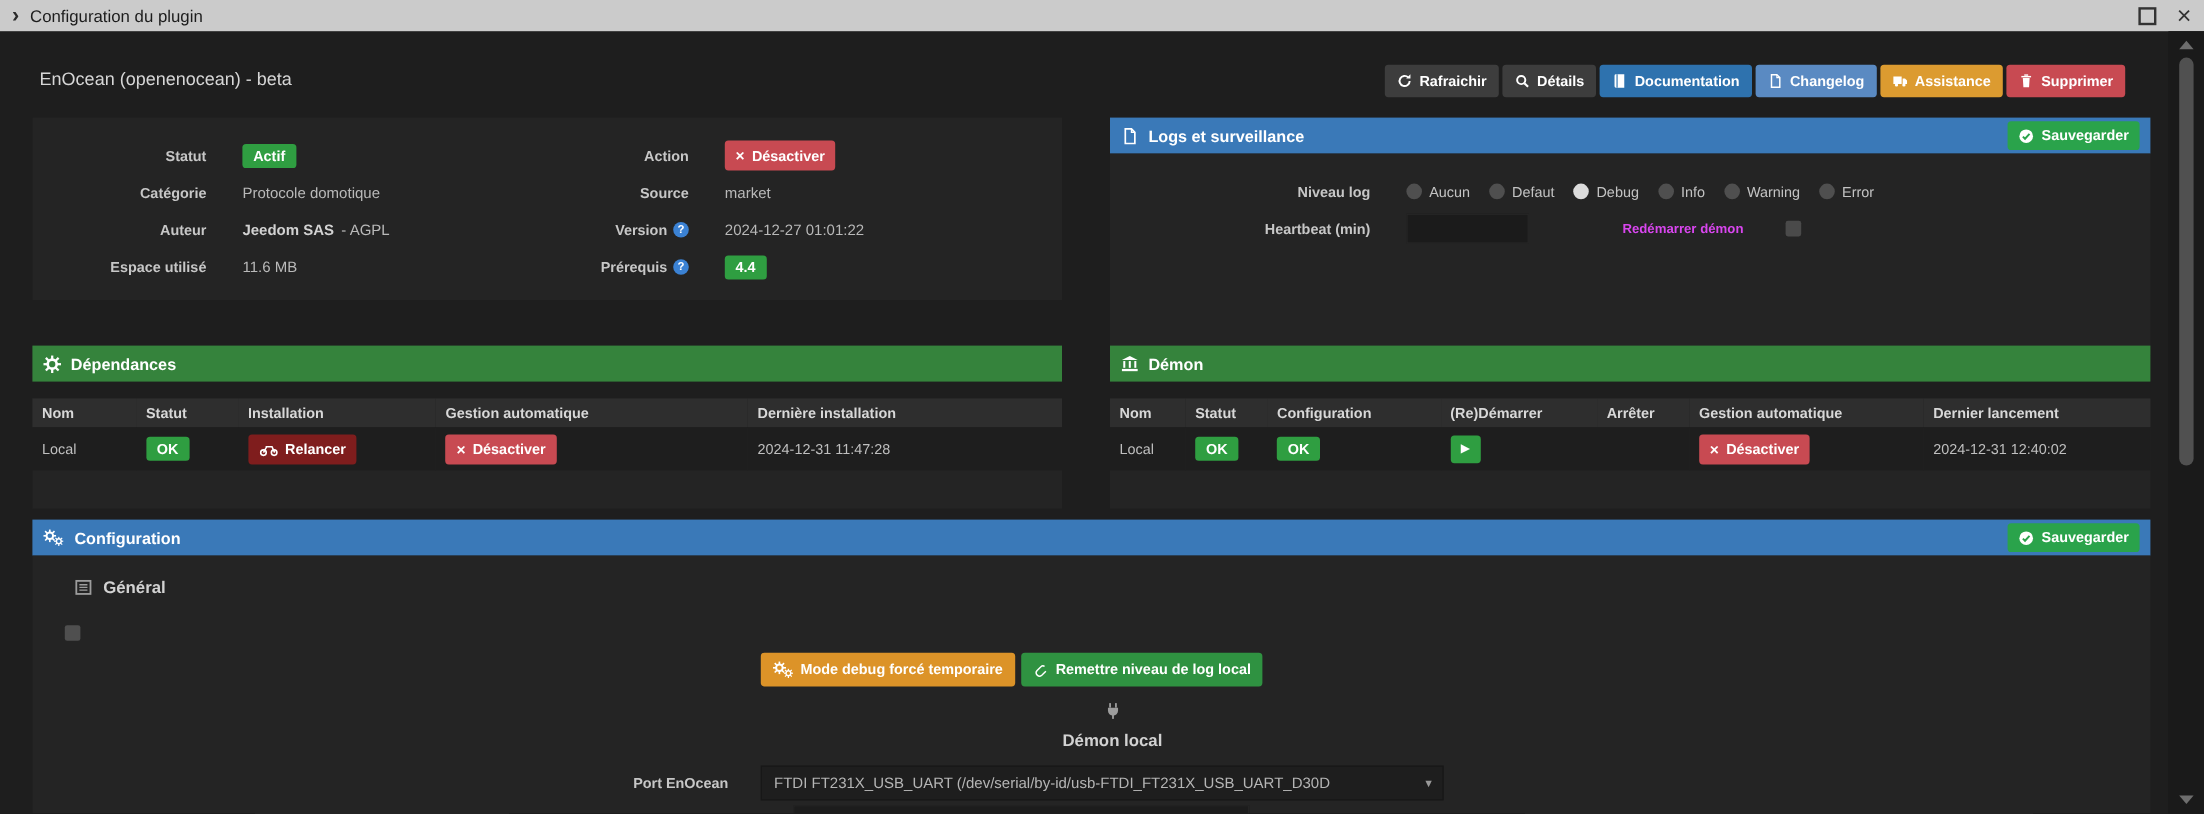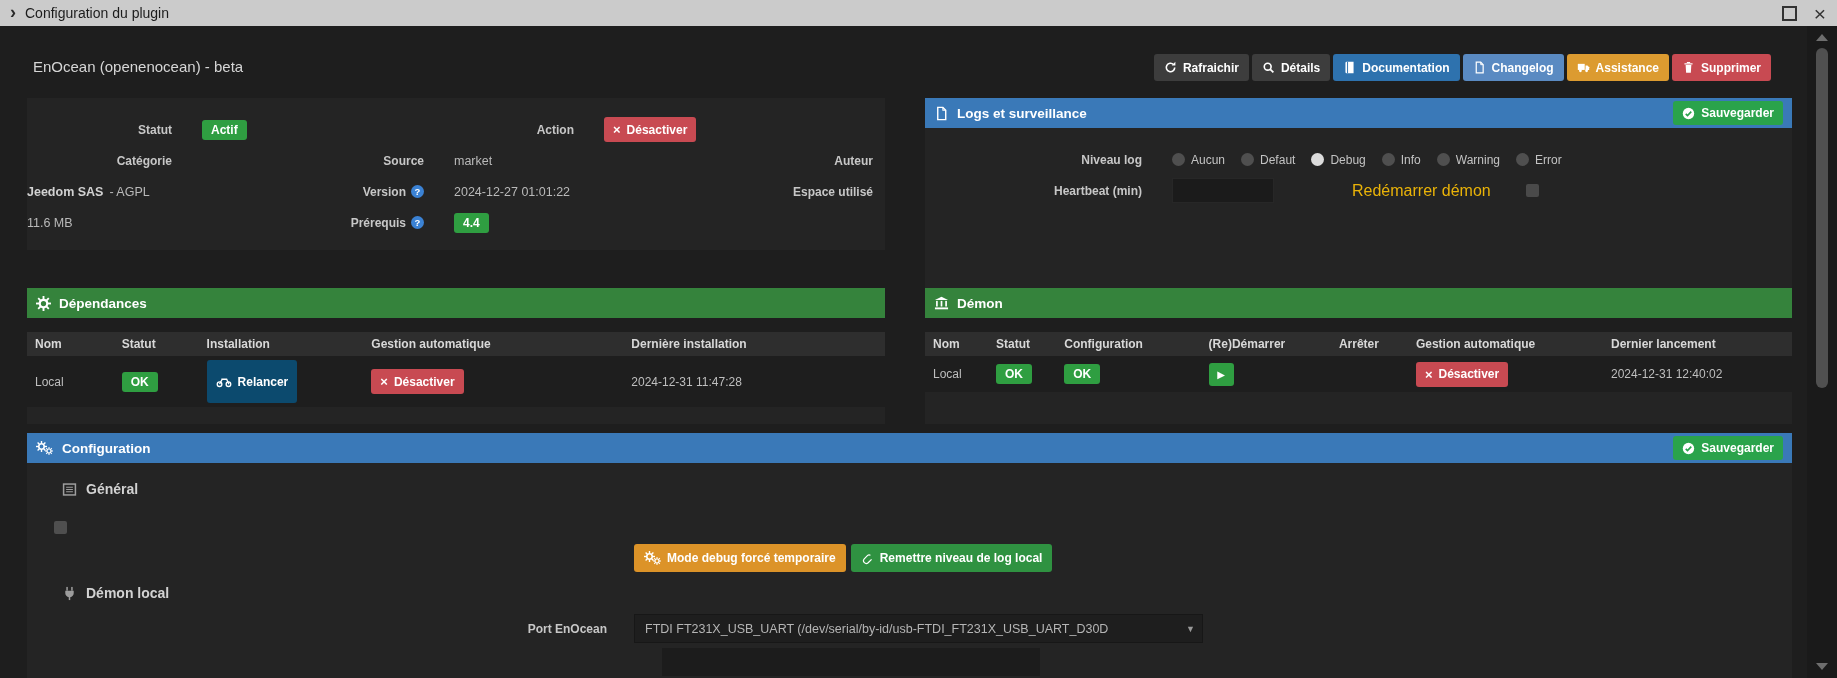--- a/index.html
+++ b/index.html
@@ -30,21 +30,21 @@
     font-weight:bold;font-size:12px;padding:0 10px;height:27px;font-family:inherit;cursor:pointer;white-space:nowrap;}
   .btn-sm{height:24px;padding:0 9px;}
   .btn-dark{background:#3d3d3d;color:#ffffff;}
   .btn-doc{background:#2e72ae;}
   .btn-changelog{background:#5a8ac2;}
   .btn-assist{background:#dc9b30;}
   .btn-del{background:#c84a52;}
   .btn-open{background:#4c7fba;}
   .btn-save{background:#2aa34b;}
   .btn-red{background:#c84a52;height:25px;}
-  .btn-orange{background:#0c4a6e;height:43px;justify-content:space-between;}
+  .btn-orange{background:#7f1d1d;height:25px;justify-content:space-between;}
   .btn-green{background:#2f9241;height:28px;}
   .btn-orange-lg{background:#dc9328;height:28px;}
   .btn-log{background:#4c80bf;height:26px;}
   .btn-play{background:#2f9e41;width:25px;height:23px;padding:0;justify-content:center;font-size:10px;}
   .badge{display:inline-block;padding:3px 9px;border-radius:3px;background:#2f9e41;color:#fff;font-size:12px;font-weight:bold;}
   .xmark{font-weight:900;font-size:13px;line-height:1;}
   
   .panel{position:absolute;}
   .panel-h{height:30px;display:flex;align-items:center;gap:8px;padding:0 9px;color:#fff;font-size:13.5px;font-weight:bold;}
   .panel-h .spacer{flex:1;}
@@ -70,21 +70,21 @@
   
   .logs-body{padding-top:16px;}
   .lrow{display:flex;align-items:center;height:31px;}
   .llabel{width:217px;text-align:right;font-weight:bold;color:#c7c7c7;font-size:12px;flex-shrink:0;}
   .lctrl{margin-left:30px;display:flex;align-items:center;}
   .radio-item{display:flex;align-items:center;gap:6px;margin-right:16px;color:#c3c3c3;font-size:12px;cursor:pointer;}
   .radio{width:13px;height:13px;border-radius:50%;background:#4f4f4f;}
   .radio.sel{background:#dcdcdc;}
   .tinput{width:96px;height:21px;background:#1b1b1b;border:1px solid #272727;color:#ccc;font-family:inherit;}
   .checkbox{width:13px;height:13px;background:#4a4a4a;border-radius:2px;cursor:pointer;}
-  .inline-label{font-weight:normal;color:#eab308;font-size:16px;}
+  .inline-label{font-weight:bold;color:#d946ef;font-size:11px;}
   
   .ptable{width:100%;border-collapse:collapse;margin-top:14px;font-size:12px;}
   .ptable th{background:#2e2e2e;color:#d8d8d8;text-align:left;font-weight:bold;padding:5px 8px;}
   .ptable td{background:#1e1e1e;color:#bfbfbf;padding:4px 8px;height:28px;}
   
   .sub-head{display:flex;align-items:center;gap:9px;margin:18px 0 0 35px;color:#d2d2d2;font-size:14px;font-weight:bold;}
   .sub-head .ic{color:#9d9d9d;}
   .cfg-row{display:flex;align-items:center;}
   .cfg-label{width:580px;text-align:right;font-weight:bold;color:#c7c7c7;font-size:12px;flex-shrink:0;}
   .cfg-ctrl{margin-left:27px;display:flex;align-items:center;gap:6px;}
@@ -259,20 +259,21 @@
         </span>
       <span class="flabel">Action</span>
       <span class="fvalue">
         <button class="btn btn-sm btn-red">
           <span class="xmark">×</span>
           <span>Désactiver</span>
         </button>
       </span>
 
       <span class="flabel">Catégorie</span>
+      <span class="fvalue">Protocole domotique</span>
       <span class="flabel">Source</span>
       <span class="fvalue">market</span>
 
       <span class="flabel">Auteur</span>
       <span class="fvalue">
           <b>Jeedom SAS</b>
           <span>- AGPL</span>
         </span>
       <span class="flabel">
         <span>Version</span>
@@ -497,21 +498,21 @@
         <span>Mode debug forcé temporaire</span>
       </button>
       <button class="btn btn-green">
         <svg class="ic">
             <use href="#i-clip"></use>
           </svg>
         <span>Remettre niveau de log local</span>
       </button>
     </div>
 
-    <div class="sub-head" style="margin-top:13px;">
+    <div class="sub-head" style="margin-top:13px;flex-direction:column;">
       <svg class="ic ic-lg">
           <use href="#i-plug"></use>
         </svg>
       <span>Démon local</span>
     </div>
 
     <div class="cfg-row row-port">
       <span class="cfg-label">Port EnOcean</span>
       <div class="cfg-ctrl">
         <div class="select">

